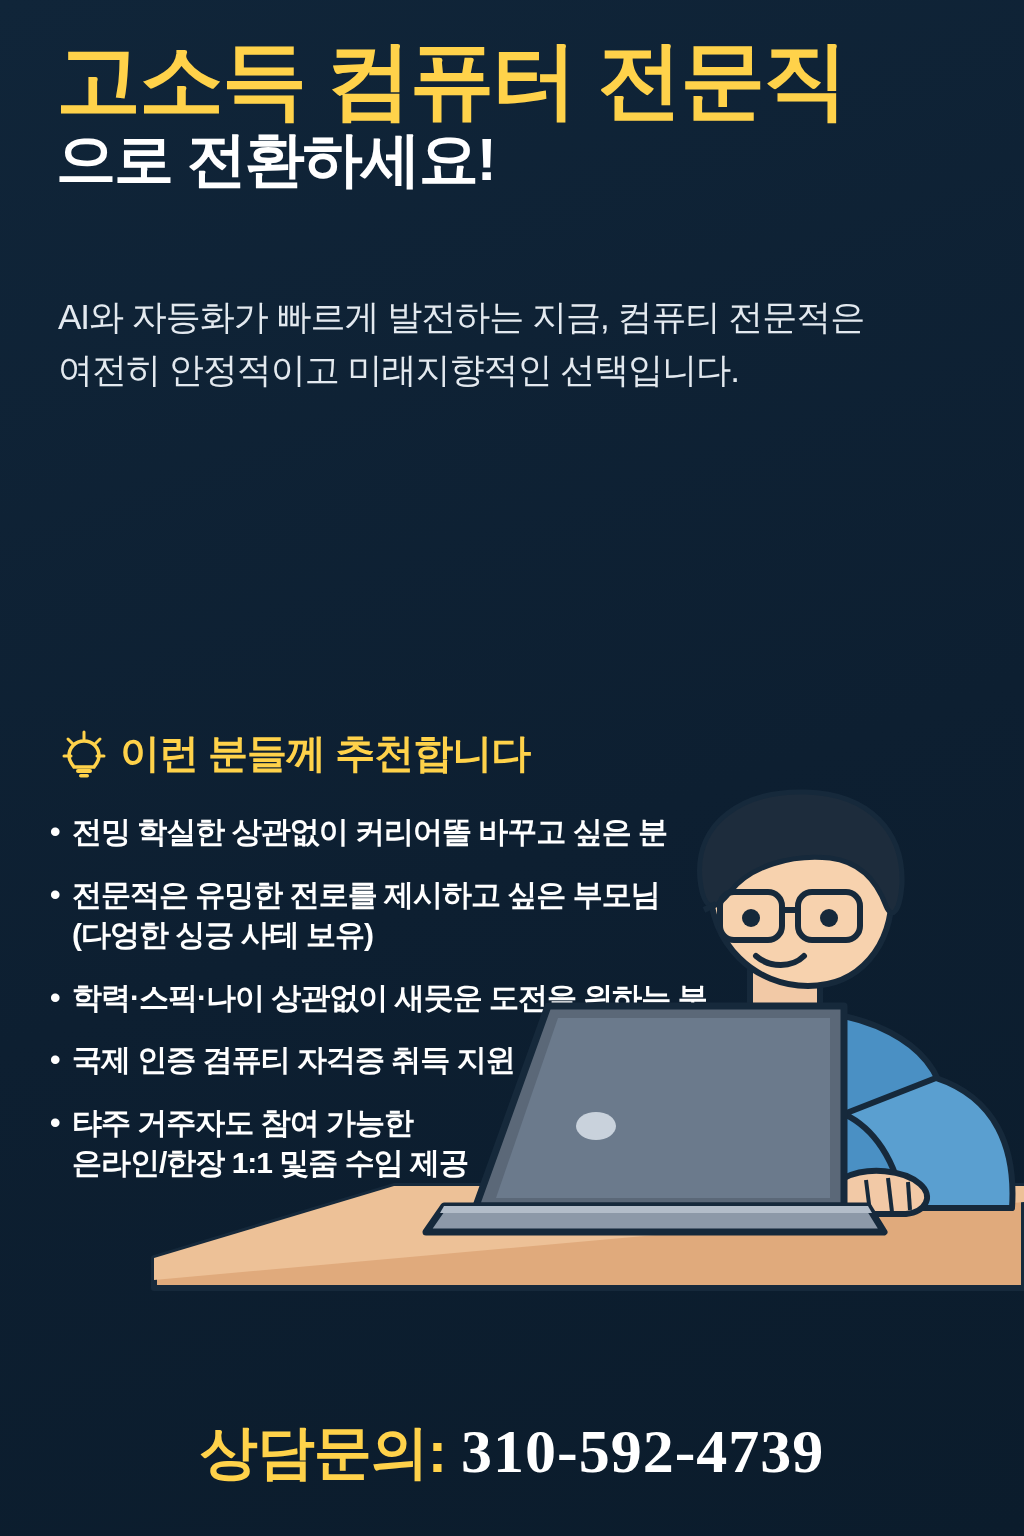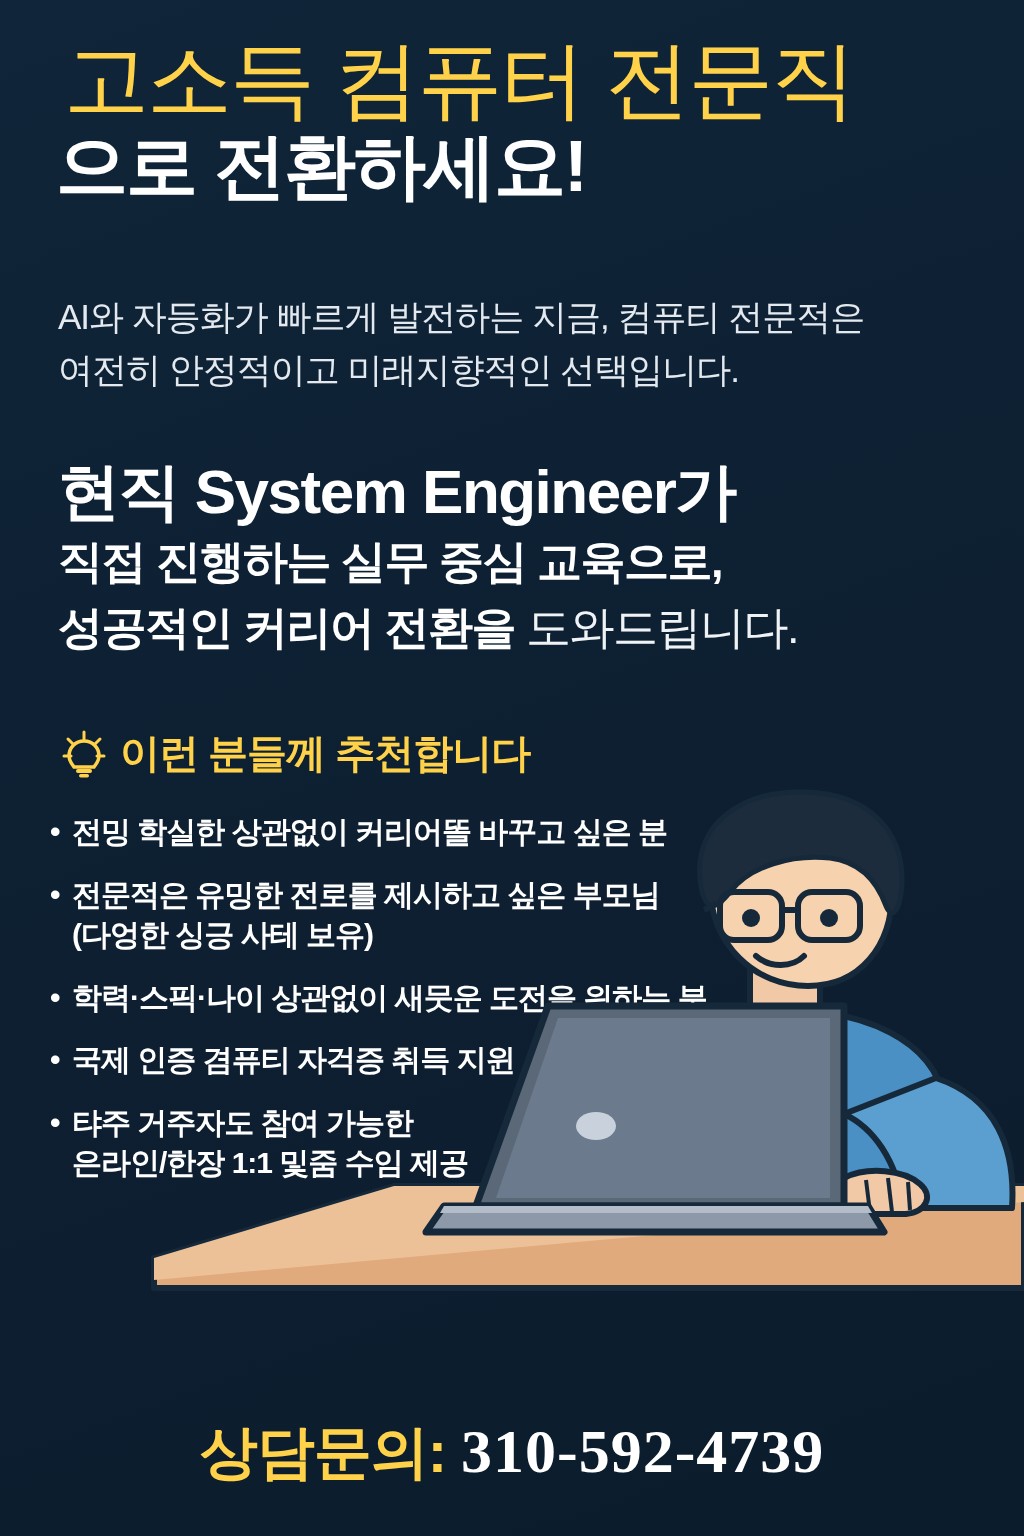--- a/index.html
+++ b/index.html
@@ -14,25 +14,25 @@
     width:1024px; height:1536px;
     background:linear-gradient(160deg,#102539 0%, #0d1f31 55%, #0b1c2c 100%);
     overflow:hidden;
   }
 
   
   .headline-wrap {
     position:absolute; left:56px; top:34px; width:920px;
   }
   .headline-1 {
-    font-size:85px; line-height:1.08; font-weight:normal;
-    color:#ffd24a; letter-spacing:-2px; white-space:nowrap;margin-left:8px;
+    font-size:85px; line-height:1.08; font-weight:bold;
+    color:#ffd24a; letter-spacing:-2px; white-space:nowrap;
   }
   .headline-2 {
-    font-size:72px; line-height:1.12; font-weight:bold;
+    font-size:60px; line-height:1.12; font-weight:bold;
     color:#ffffff; letter-spacing:-2px; white-space:nowrap;
   }
 
   
   .subpara {
     position:absolute; left:58px; top:291px; width:905px;
     color:#e3e9ef; font-size:35px; line-height:1.5; letter-spacing:-1px;
   }
   .subpara div { white-space:nowrap; }
 
@@ -99,25 +99,20 @@
   <div class="headline-wrap">
     <div class="headline-1">고소득 컴퓨터 전문직</div>
     <div class="headline-2">으로 전환하세요!</div>
   </div>
 
   <div class="subpara">
     <div>AI와 자등화가 빠르게 발전하는 지금, 컴퓨티 전문적은</div>
     <div>여전히 안정적이고 미래지향적인 선택입니다.</div>
   </div>
 
-  <div class="mid">
-    <div class="mid-l1">현직 System Engineer가</div>
-    <div class="mid-l2">직접 진행하는 실무 중심 교육으로,</div>
-    <div class="mid-l3"><span>성공적인 커리어 전환을 </span><span class="light">도와드립니다.</span></div>
-  </div>
 
   <div class="rec-head">
     <span class="bulb">
       <svg viewBox="0 0 44 48" width="44" height="48">
         <g stroke="#ffd24a" stroke-width="3" fill="none" stroke-linecap="round">
           <line x1="22" y1="2" x2="22" y2="9"></line>
           <line x1="6" y1="9" x2="11" y2="14"></line>
           <line x1="38" y1="9" x2="33" y2="14"></line>
           <line x1="2" y1="26" x2="9" y2="26"></line>
           <line x1="42" y1="26" x2="35" y2="26"></line>

